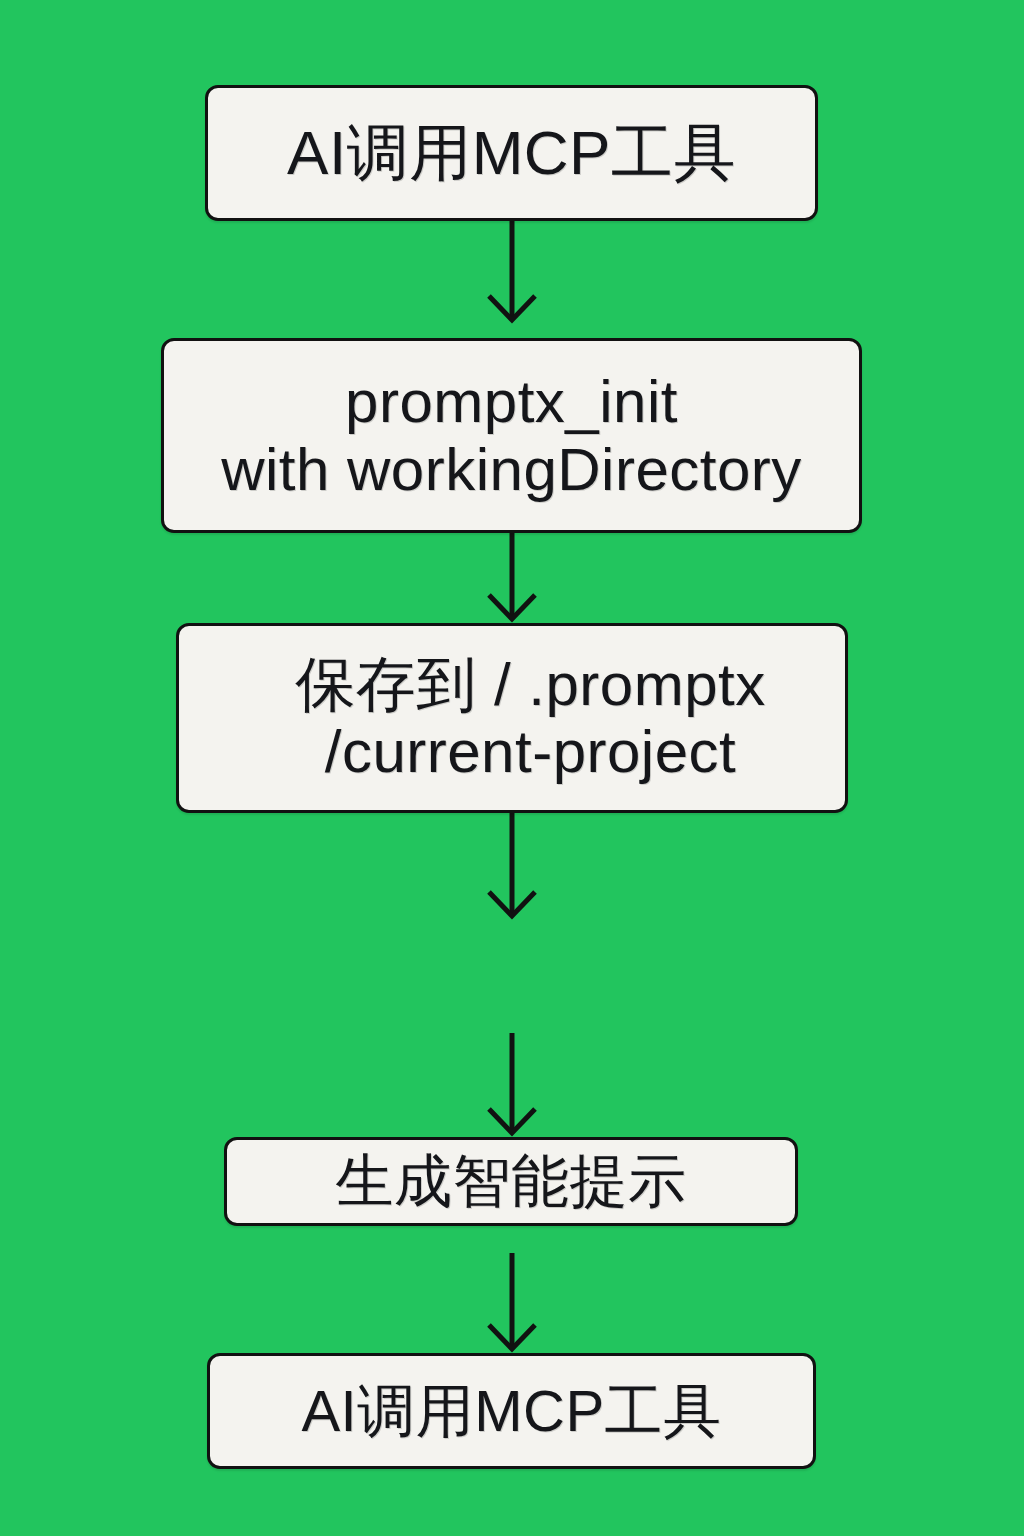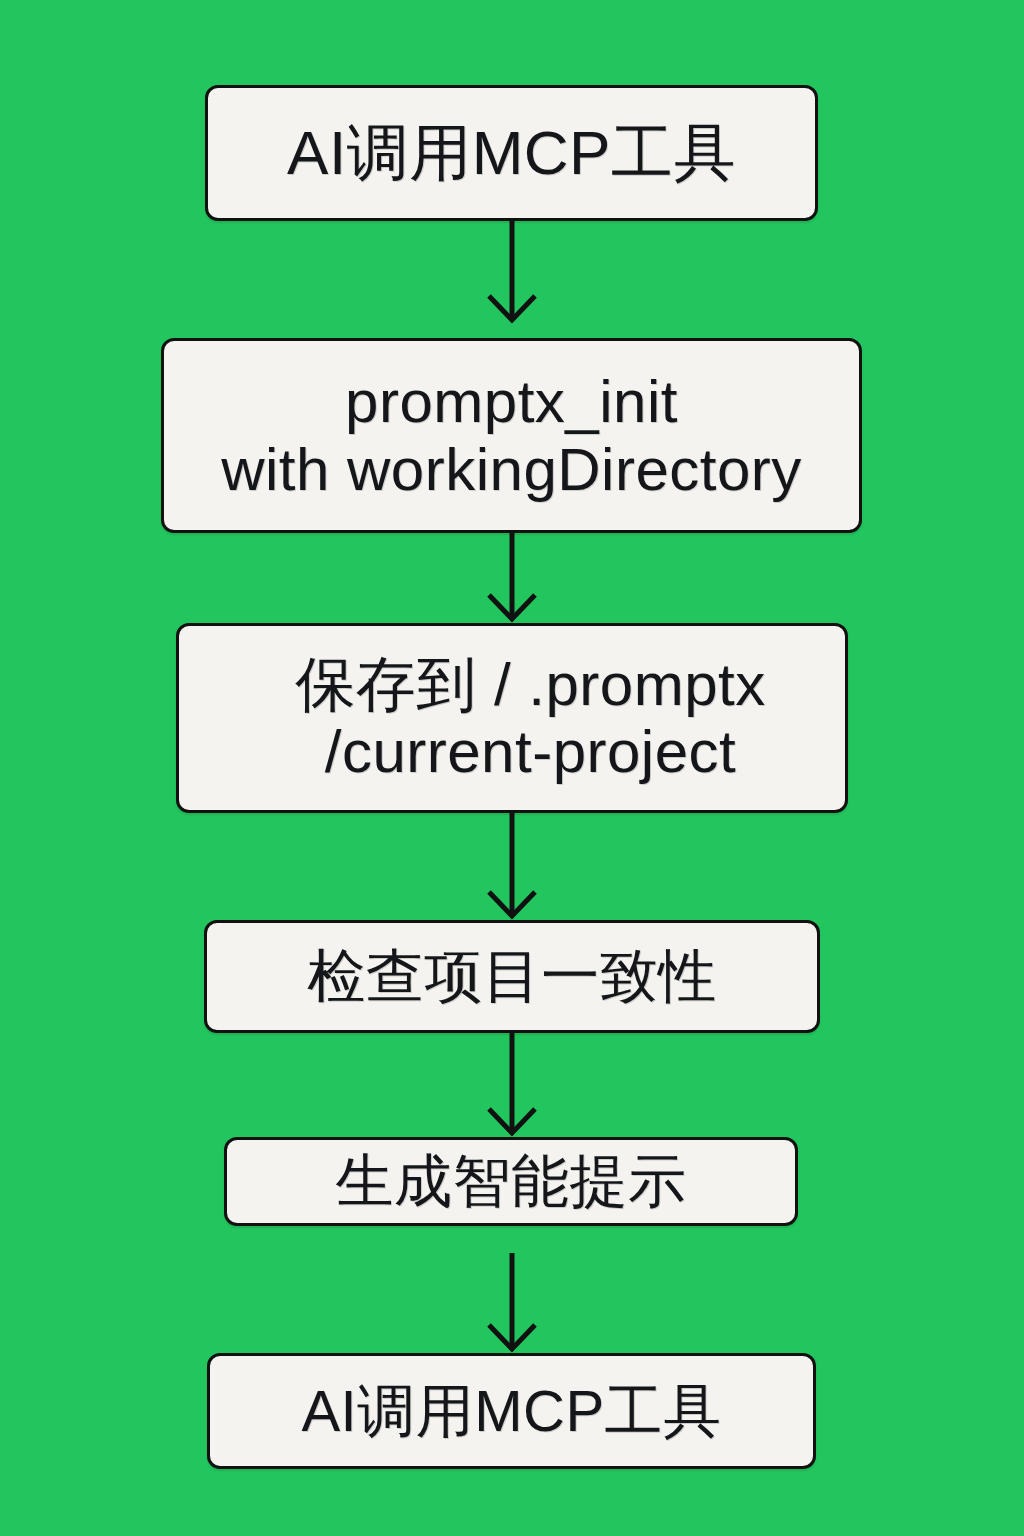--- a/index.html
+++ b/index.html
@@ -105,23 +105,20 @@
   <div class="node" id="node-1">
     <span class="label">promptx_init
 with workingDirectory</span>
   </div>
 
   <div class="node" id="node-2">
     <span class="label">保存到 / .promptx
 /current-project</span>
   </div>
 
-  <div class="node" id="node-3">
-    <span class="label">检查项目一致性</span>
-  </div>
 
   <div class="node" id="node-4">
     <span class="label">生成智能提示</span>
   </div>
 
   <div class="node" id="node-5">
     <span class="label">AI调用MCP工具</span>
   </div>
 
 </div>

